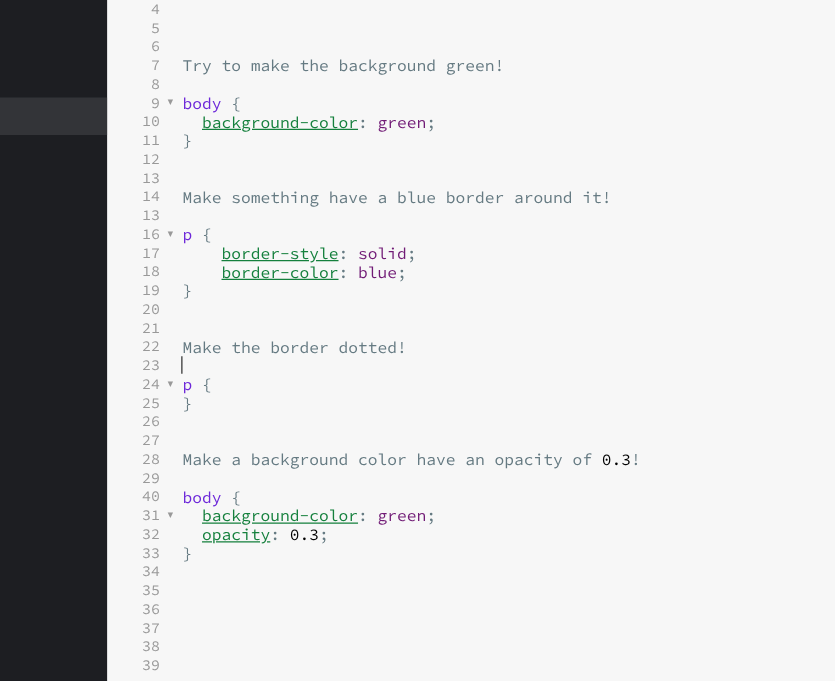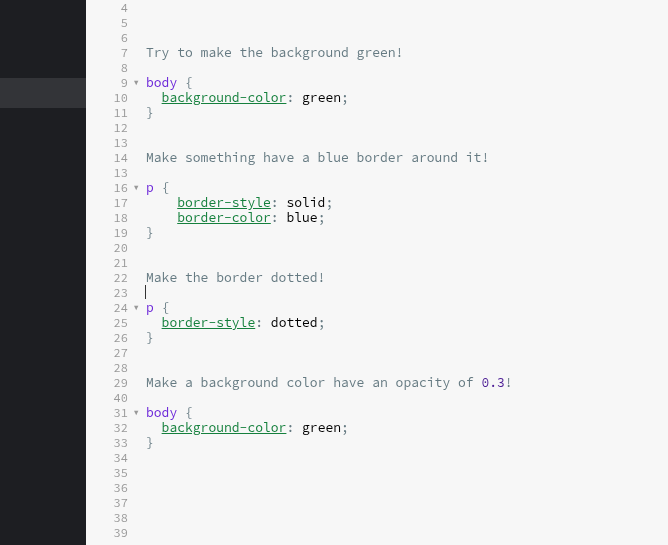--- a/index.html
+++ b/index.html
@@ -57,22 +57,22 @@
   padding-left: 6px;
 }
 .line {
   height: 15px;
   line-height: 15px;
   white-space: pre;
   color: #657a82;
 }
 .c-tag { color: #6d28d9; }
 .c-prop { color: #15803d; text-decoration: underline; }
-.c-val { color: #000000; }
-.c-num { color: #4c1d95; }
+.c-val { color: #701a75; }
+.c-num { color: #000000; }
 .c-punc { color: #657a82; }
 .c-brace { color: #657a82; }
 .c-text { color: #657a82; margin-top: 12px; }
 .cursor {
   display: inline-block;
   width: 1px;
   height: 14px;
   background: #333;
   vertical-align: text-top;
   margin-left: -1px;
@@ -139,28 +139,28 @@
       <div class="line"></div>
       <div class="line"><span class="c-tag">p</span><span class="c-punc"> </span><span class="c-brace">{</span></div>
       <div class="line"><span class="c-punc">    </span><span class="c-prop">border-style</span><span class="c-punc">: </span><span class="c-val">solid</span><span class="c-punc">;</span></div>
       <div class="line"><span class="c-punc">    </span><span class="c-prop">border-color</span><span class="c-punc">: </span><span class="c-val">blue</span><span class="c-punc">;</span></div>
       <div class="line"><span class="c-brace">}</span></div>
       <div class="line"></div>
       <div class="line"></div>
       <div class="line"><span class="c-text">Make the border dotted!</span></div>
       <div class="line"><span class="cursor"></span></div>
       <div class="line"><span class="c-tag">p</span><span class="c-punc"> </span><span class="c-brace">{</span></div>
-      <div class="line"><span class="c-punc">  </span><span class="c-prop">border-style</span><span class="c-punc">: </span><span class="c-val">dotted</span><span class="c-punc">;</span></div>
       <div class="line"><span class="c-brace">}</span></div>
       <div class="line"></div>
       <div class="line"></div>
       <div class="line"><span class="c-text">Make a background color have an opacity of </span><span class="c-num">0.3</span><span class="c-text">!</span></div>
       <div class="line"></div>
       <div class="line"><span class="c-tag">body</span><span class="c-punc"> </span><span class="c-brace">{</span></div>
       <div class="line"><span class="c-punc">  </span><span class="c-prop">background-color</span><span class="c-punc">: </span><span class="c-val">green</span><span class="c-punc">;</span></div>
+      <div class="line"><span class="c-punc">  </span><span class="c-prop">opacity</span><span class="c-punc">: </span><span class="c-num">0.3</span><span class="c-punc">;</span></div>
       <div class="line"><span class="c-brace">}</span></div>
       <div class="line"></div>
       <div class="line"></div>
       <div class="line"></div>
       <div class="line"></div>
       <div class="line"></div>
     </div>
 </div>
 
 </body></html>

